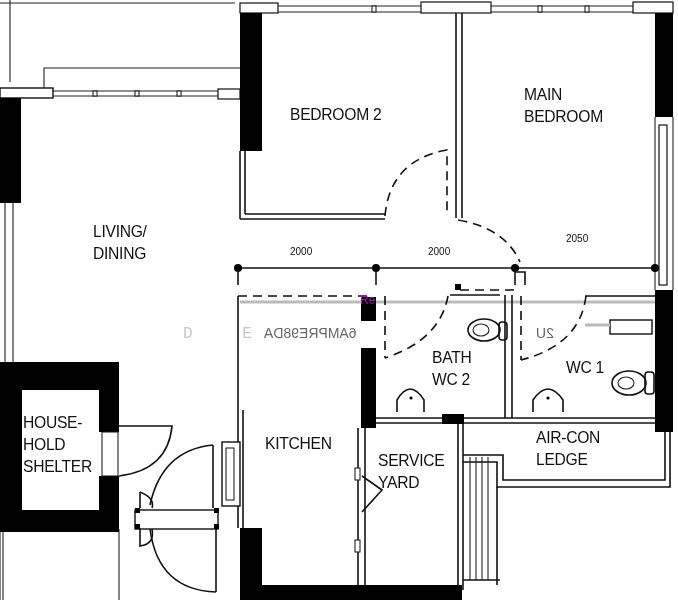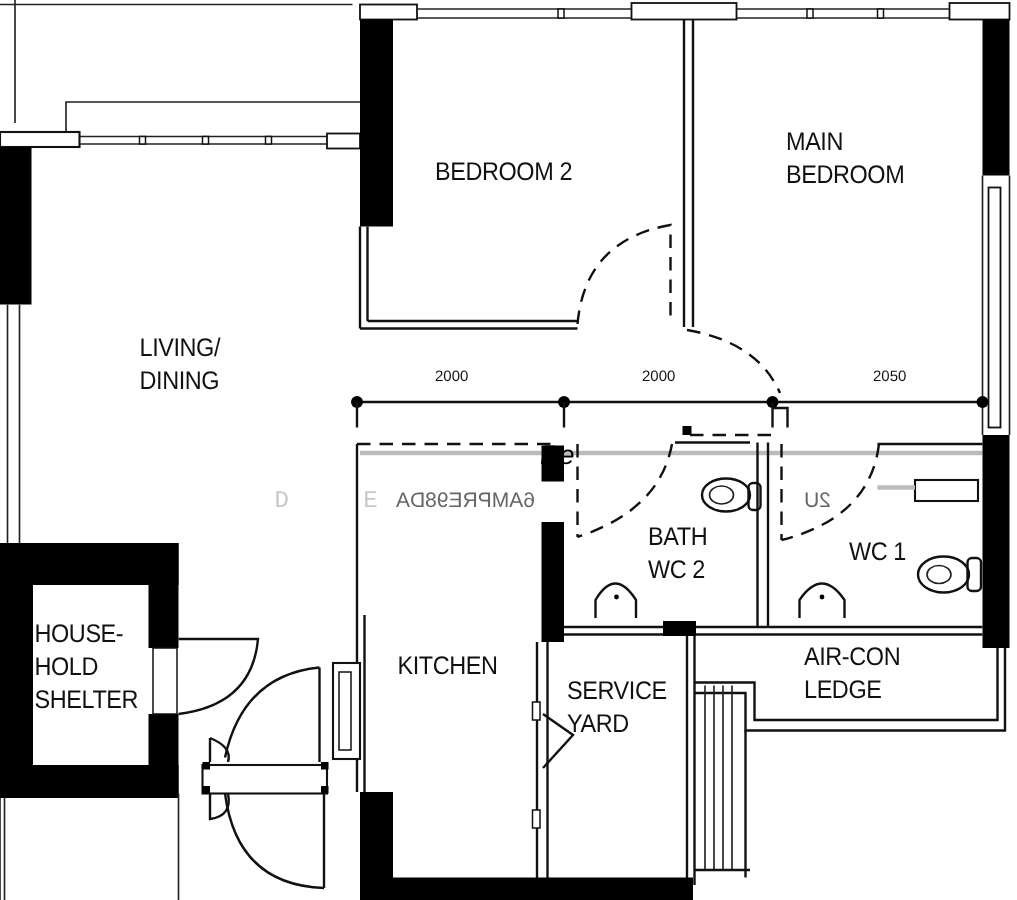--- a/index.html
+++ b/index.html
@@ -191,18 +191,18 @@
 <div class="lbl" style="left:378px;top:450px;">SERVICE
 YARD</div>
 <div class="lbl" style="left:432px;top:347px;">BATH
 WC 2</div>
 <div class="lbl" style="left:566px;top:357px;">WC 1</div>
 <div class="lbl" style="left:536px;top:427px;">AIR-CON
 LEDGE</div>
 
 <div class="dim" style="left:290px;top:246px;">2000</div>
 <div class="dim" style="left:428px;top:246px;">2000</div>
-<div class="dim" style="left:566px;top:246px;margin-left:16px;">2050</div>
+<div class="dim" style="left:566px;top:233px;">2050</div>
 
 <div class="wm" style="left:183px;top:325px;">D E</div>
 <div class="mirror" style="left:264px;top:325px;">6AMPRE98DA</div>
 <div class="mirror" style="left:536px;top:325px;">2U</div>
-<div class="dim" style="left:360px;top:293px;color:#000000;font-size:18px;font-style:italic;">Re</div>
+<div class="dim" style="left:360px;top:293px;color:#a21caf;font-size:12px;">Re</div>
 
 </body></html>

